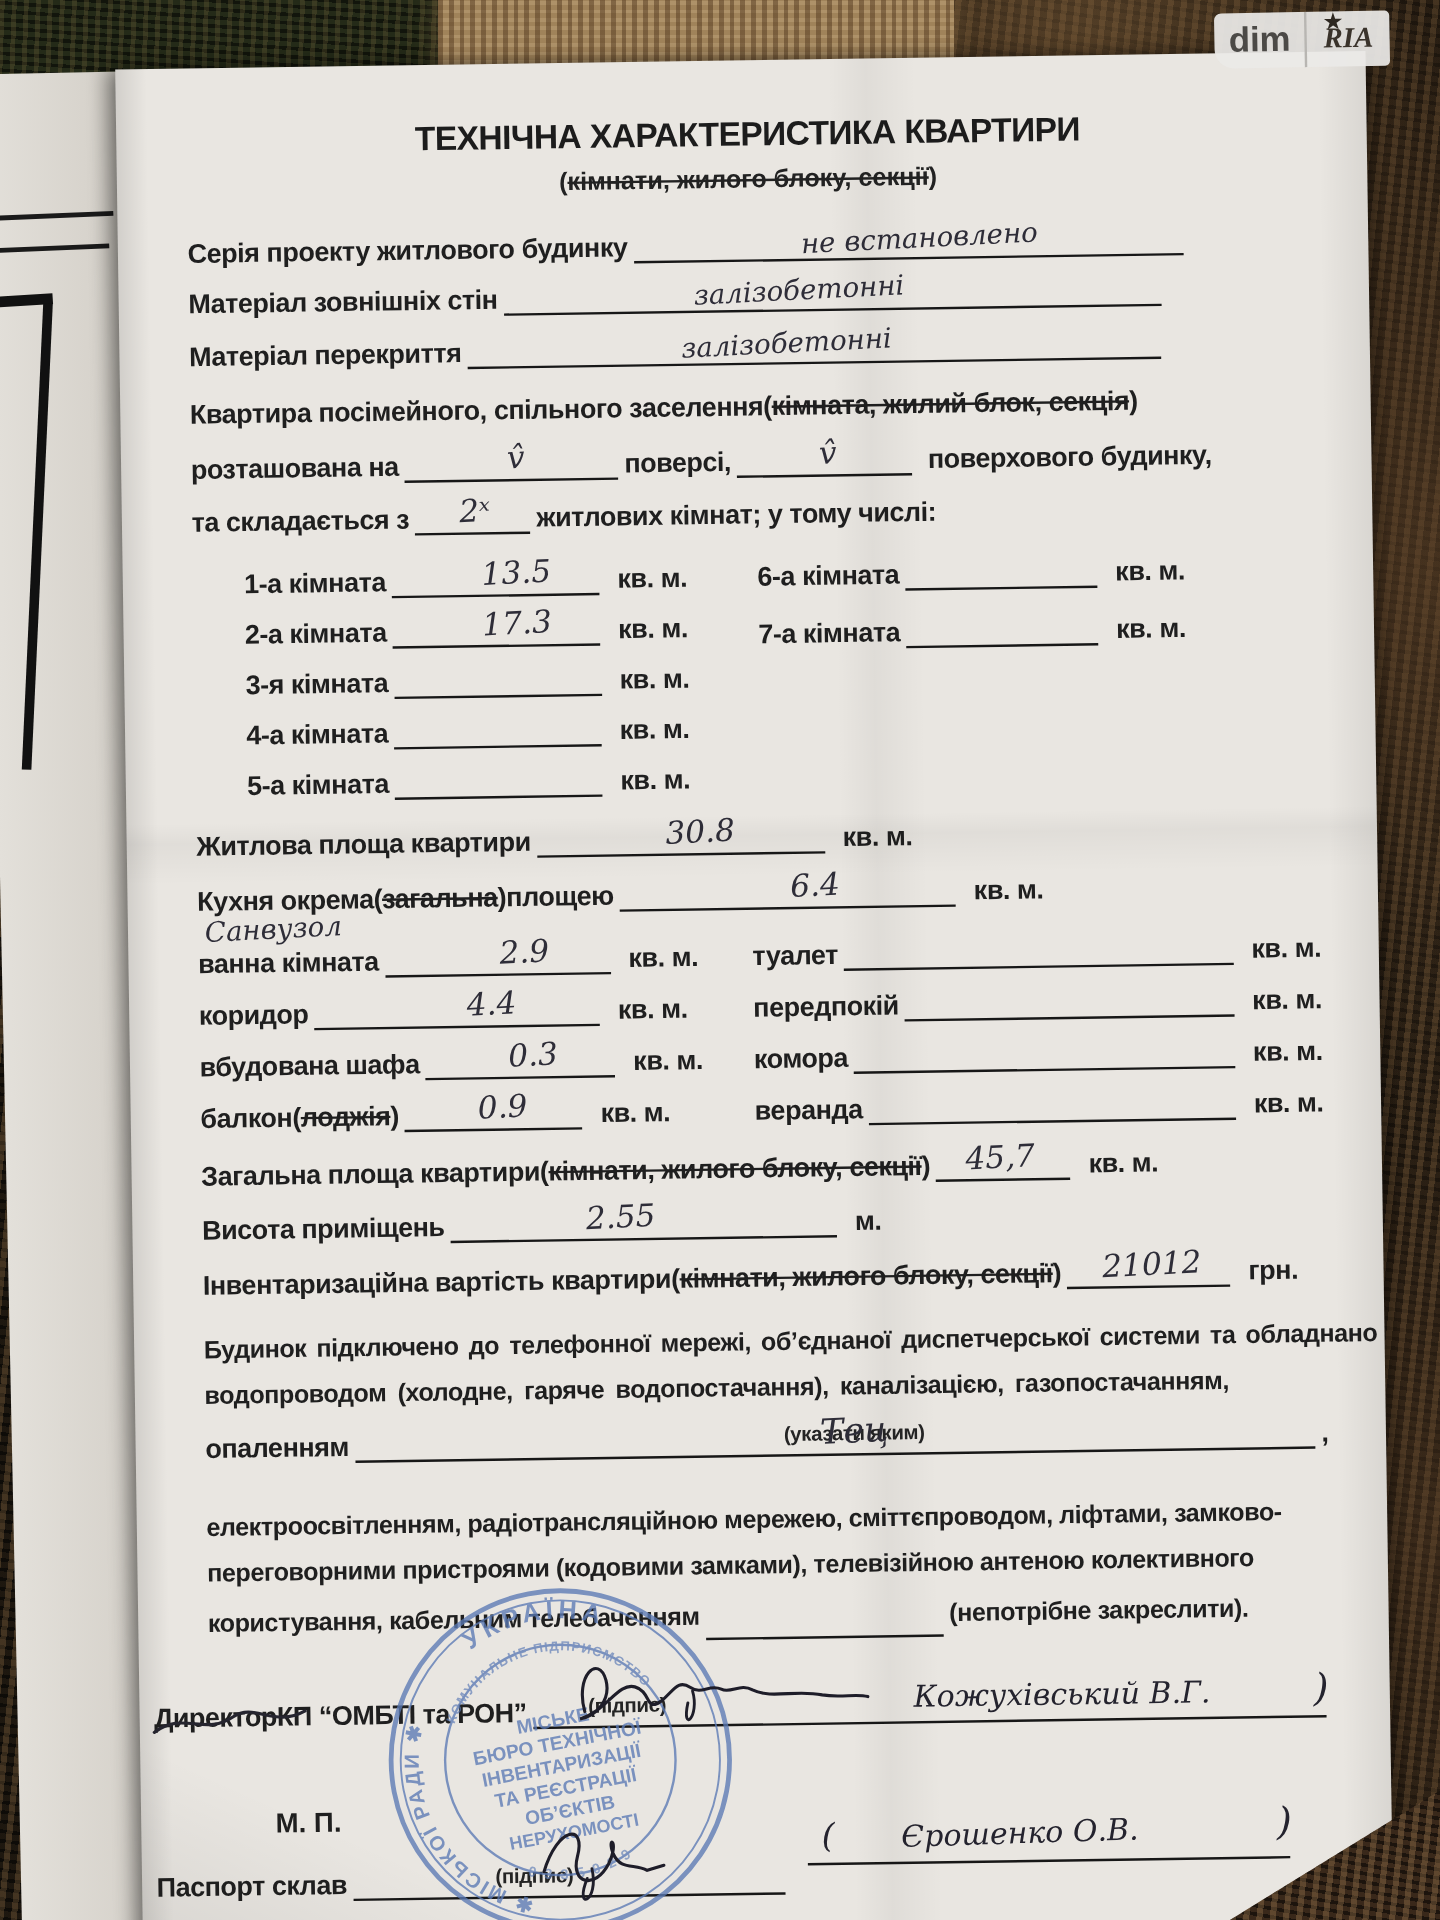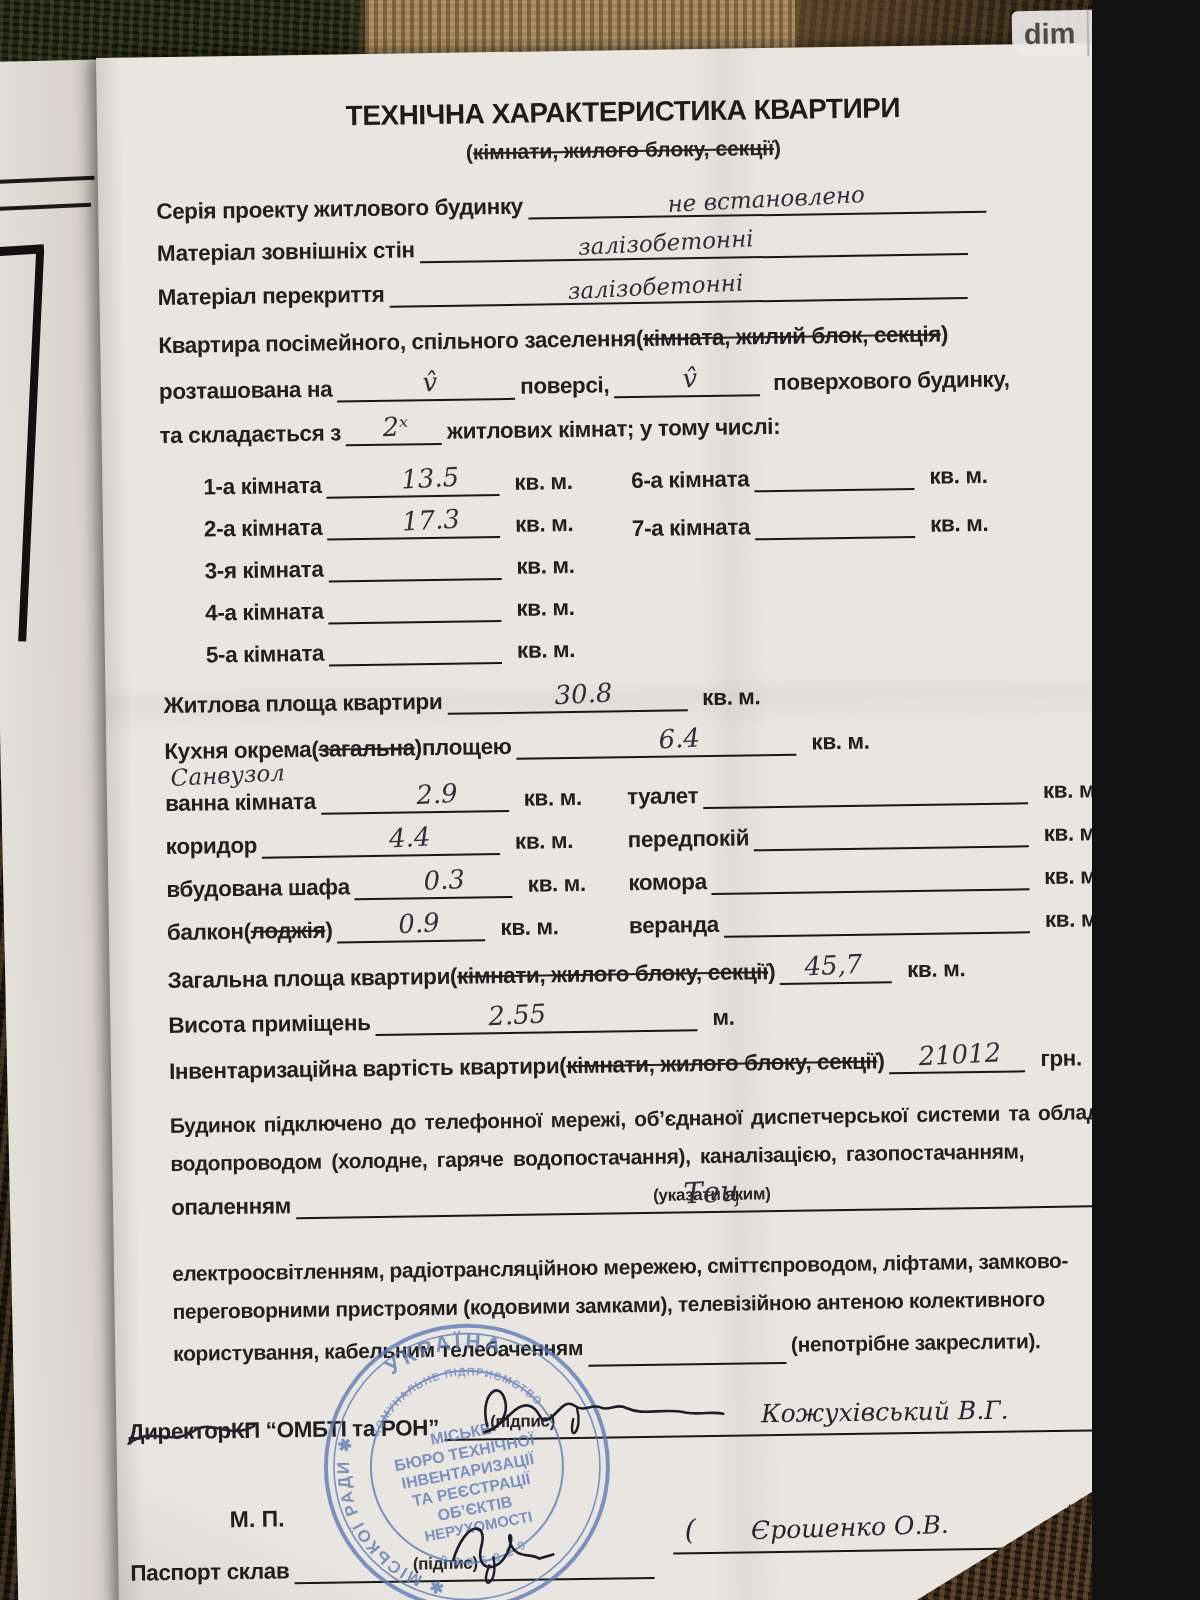--- a/index.html
+++ b/index.html
@@ -1,16 +1,16 @@
 <!DOCTYPE html>
 <html><head>
 <meta charset="utf-8">
 <style>
   html,body{margin:0;padding:0;background:#111;}
-  .canvas{position:relative;width:1092px;height:1600px;overflow:hidden;
+  .canvas{position:relative;width:1200px;height:1600px;overflow:hidden;
     background:
       radial-gradient(ellipse at 75% 4%, rgba(132,98,60,.55) 0%, rgba(70,48,28,.25) 22%, transparent 45%),
       radial-gradient(ellipse at 100% 30%, rgba(110,78,48,.5) 0%, transparent 30%),
       radial-gradient(ellipse at 100% 80%, rgba(96,66,40,.45) 0%, transparent 28%),
       repeating-linear-gradient(96deg, rgba(150,115,72,.28) 0 5px, rgba(10,8,5,.25) 5px 11px),
       repeating-linear-gradient(8deg, rgba(0,0,0,.45) 0 3px, rgba(60,44,26,.25) 3px 8px),
       #1c1710;
     font-family:"Liberation Sans",sans-serif;}
   .carpet-green{position:absolute;left:0;top:0;width:390px;height:95px;
     background:

